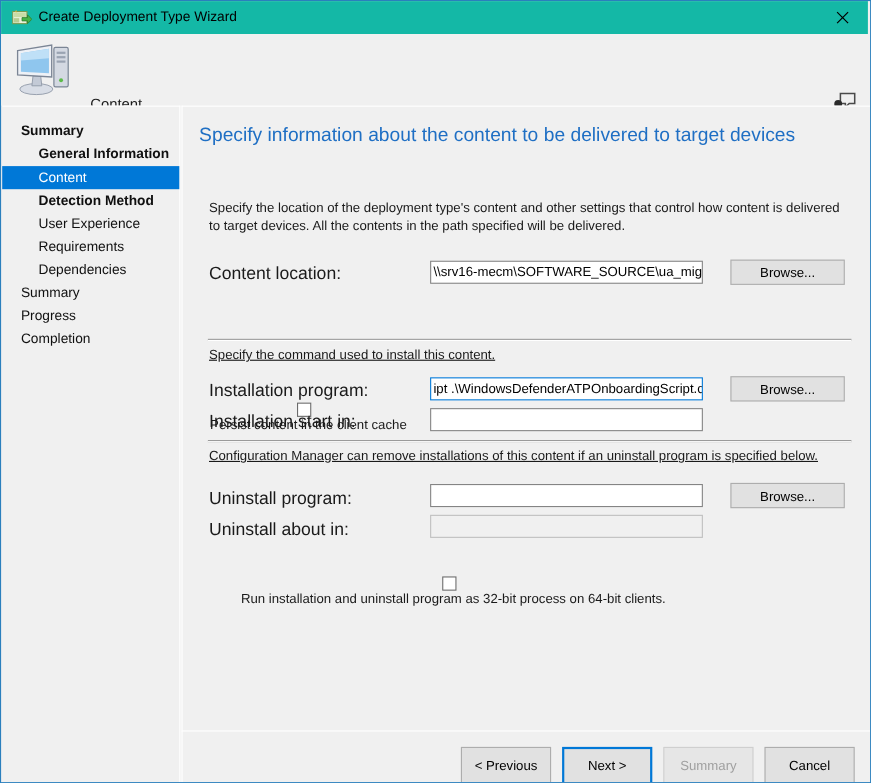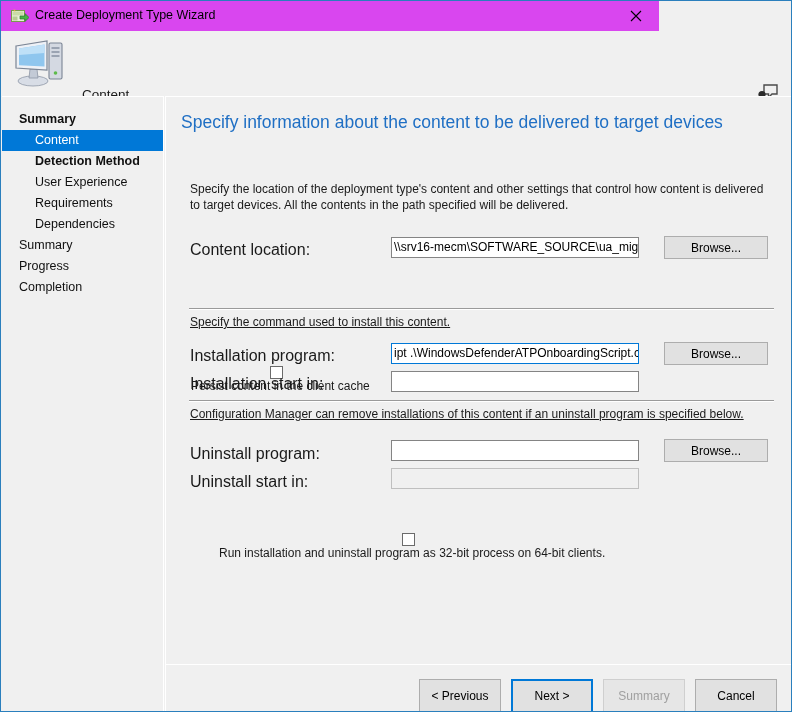--- a/index.html
+++ b/index.html
@@ -24,23 +24,23 @@
     box-sizing: border-box;
     border: 1px solid #2a7fbd;
     background: #f0f0f0;
     overflow: hidden;
   }
 
   
   #titlebar {
     position: absolute;
     left: 0; top: 0;
-    width: 658px;
+    width: 788px;
     height: 30px;
-    background: #d946ef;
+    background: #14b8a6;
     border-bottom: 1px solid #ffffff;
   }
   #titlebar-icon {
     position: absolute;
     left: 10px; top: 7px;
     width: 18px; height: 17px;
   }
   #titlebar-text {
     position: absolute;
     left: 34px; top: 7px;
@@ -306,20 +306,21 @@
       <svg width="26" height="26" viewBox="0 0 26 26">
         <path d="M11 4 L24 4 L24 13 L19 13 L15.5 16.5 L15.5 13 L11 13 Z" fill="#f0f0f0" stroke="#4a4a4a" stroke-width="1.4"></path>
         <circle cx="9" cy="13.5" r="3.6" fill="#2b2b2b"></circle>
         <path d="M2.5 24 C2.5 18.6 6 16.5 9 16.5 C12 16.5 15.5 18.6 15.5 24 Z" fill="#2b2b2b"></path>
       </svg>
     </span>
   </div>
 
   <div id="sidebar">
     <div class="nav-item bold">Summary</div>
+    <div class="nav-item child bold">General Information</div>
     <div class="nav-item child selected">Content</div>
     <div class="nav-item child bold">Detection Method</div>
     <div class="nav-item child">User Experience</div>
     <div class="nav-item child">Requirements</div>
     <div class="nav-item child">Dependencies</div>
     <div class="nav-item">Summary</div>
     <div class="nav-item">Progress</div>
     <div class="nav-item">Completion</div>
   </div>
 
@@ -349,24 +350,24 @@
     <div class="text-input" style="left:225px; top:274px; width:248px;"></div>
 
     <div class="separator" style="left:23px; top:303px; width:585px;"></div>
 
     <div class="section-text" style="left:24px; top:310px;">Configuration Manager can remove installations of this content if an uninstall program is specified below.</div>
 
     <div class="field-label" style="left:24px; top:348px;">Uninstall program:</div>
     <div class="text-input" style="left:225px; top:343px; width:248px;"></div>
     <div class="btn" style="left:498px; top:342px; width:104px;">Browse...</div>
 
-    <div class="field-label" style="left:24px; top:376px;">Uninstall start in:</div>
+    <div class="field-label" style="left:24px; top:376px;">Uninstall about in:</div>
     <div class="text-input disabled" style="left:225px; top:371px; width:248px;"></div>
 
-    <div class="checkbox-row" style="left:25px; top:436px;padding-left:28px;">
+    <div class="checkbox-row" style="left:25px; top:427px;padding-left:28px;">
       <span class="checkbox-box"></span>
       <span class="checkbox-text">Run installation and uninstall program as 32-bit process on 64-bit clients.</span>
     </div>
 
   </div>
 
   <div id="footer">
     <div class="footer-btn" style="left:253px;">&lt; Previous</div>
     <div class="footer-btn default" style="left:345px;">Next &gt;</div>
     <div class="footer-btn disabled" style="left:437px;">Summary</div>

